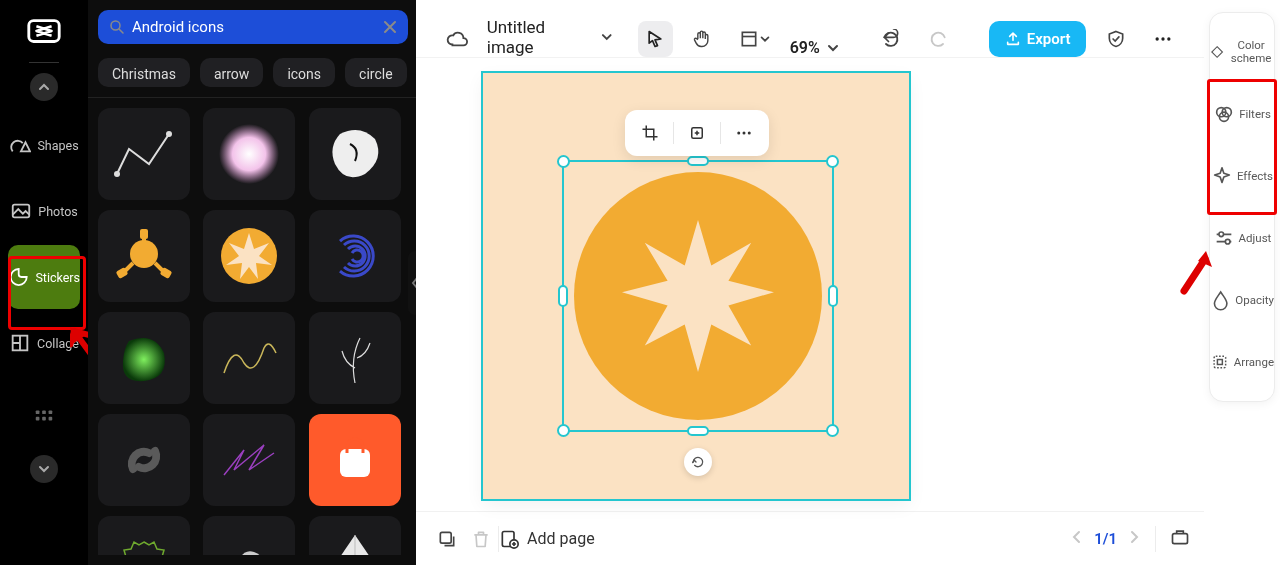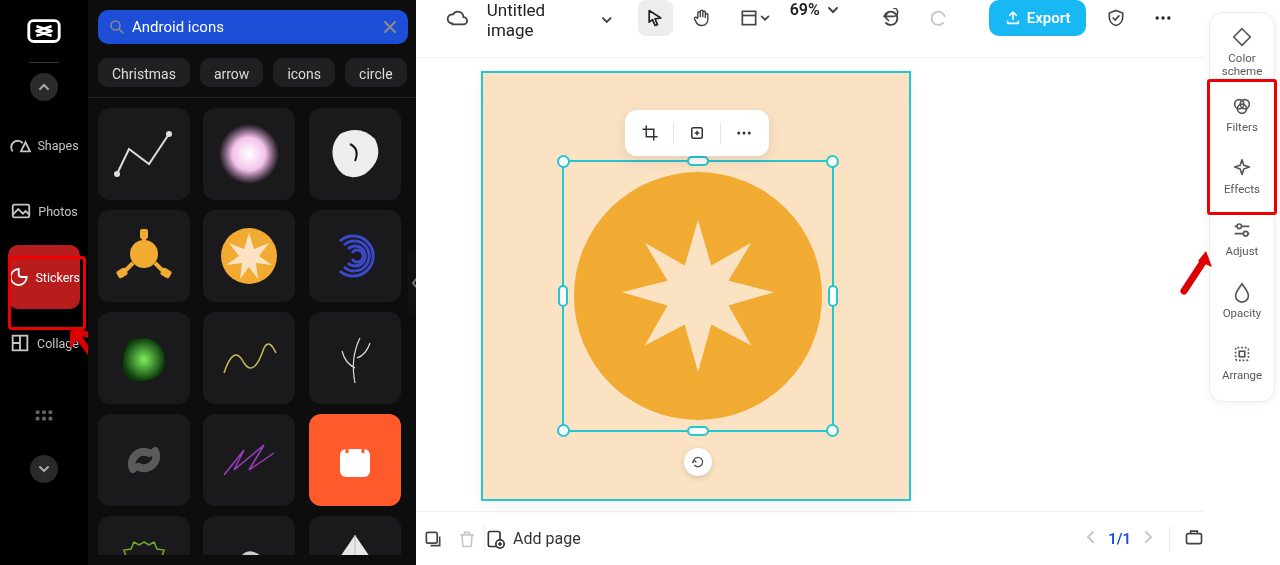--- a/index.html
+++ b/index.html
@@ -4,39 +4,39 @@
 <style>
   * { box-sizing: border-box; margin: 0; padding: 0; font-family: -apple-system, BlinkMacSystemFont, "Segoe UI", Roboto, sans-serif; }
   body { width: 1280px; height: 565px; overflow: hidden; display: flex; background: #fff; }
   
   .left-rail { width: 88px; height: 100%; background: #000; display: flex; flex-direction: column; align-items: center; padding-top: 12px; gap: 2px; position: relative; }
   .logo { width: 38px; height: 38px; display: flex; align-items: center; justify-content: center; margin-bottom: 10px; }
   .rail-div { width: 30px; height: 1px; background: #333; margin-bottom: 8px; }
   .rail-collapse { width: 28px; height: 28px; border-radius: 14px; background: #2a2a2a; display:flex; align-items:center; justify-content:center; margin-bottom:10px; }
   .rail-item { width: 72px; height: 64px; display: flex; flex-direction: row; align-items: center; justify-content: center; gap: 6px; color: #c5c5c5; border-radius: 10px; cursor: pointer; font-size: 12px; }
   .rail-item .lbl { font-size: 12.5px; }
-  .rail-item.active { background: #b91c1c; color: #fff; }
+  .rail-item.active { background: #4d7c0f; color: #fff; }
   .rail-item svg { width: 22px; height: 22px; }
   .rail-more { margin-top: 6px; }
   .rail-scroll-down { width:28px; height:28px; border-radius:14px; background:#2a2a2a; display:flex; align-items:center; justify-content:center; margin-top:6px;}
   .rail-red-box { position: absolute; top: 256px; left: 8px; width: 78px; height: 74px; border: 3px solid #e00; border-radius: 4px; pointer-events: none; }
   .rail-arrow-red { position: absolute; top: 325px; left: 70px; pointer-events:none;}
   
   .sticker-panel { width: 328px; height: 100%; background: #0d0d0d; display: flex; flex-direction: column; padding: 10px 8px 10px 10px; position: relative; }
   .search-wrap { display:flex; align-items:center; gap:6px; background:#1d4ed8; border-radius:10px; padding:8px 10px; }
   .search-wrap input { flex:1; background:transparent; border:none; outline:none; color:#fff; font-size:15px; }
   .chip-row { display:flex; gap:10px; margin-top:14px; overflow:hidden; }
   .chip { background:#202023; color:#ddd; padding:8px 14px; border-radius:10px; font-size:14px; white-space:nowrap; cursor:pointer;}
   .panel-divider { height:1px; background:#222; margin:10px -10px 4px -10px; }
   .sticker-grid { display:grid; grid-template-columns: repeat(3, 1fr); gap:10px; overflow-y:auto; padding-top:6px; padding-right:4px;}
   .sticker-cell { width: 92px; height: 92px; background:#1a1a1c; border-radius:12px; display:flex; align-items:center; justify-content:center; cursor:pointer; }
   .panel-collapse-handle { position:absolute; right:-6px; top:50%; transform:translateY(-50%); width:14px; height:64px; background:#111; border-radius:8px; display:flex; align-items:center; justify-content:center;}
   
   .main { flex:1; height:100%; display:flex; flex-direction:column; background:#fff; }
-  .topbar { height:58px; display:flex; align-items:flex-start; padding:0 24px; gap:12px; border-bottom:1px solid #f2f2f2; }
+  .topbar { height:58px; display:flex; align-items:flex-end; padding:0 24px; gap:12px; border-bottom:1px solid #f2f2f2; }
   .tb-btn { width:36px; height:36px; display:flex; align-items:center; justify-content:center; border-radius:8px; color:#2e2e2e; cursor:pointer;}
   .tb-btn.active { background:#ededef;}
   .title-wrap { display:flex; align-items:center; gap:8px; font-size:17px; color:#222; cursor:pointer;}
   .spacer { flex:1; }
   .zoom { display:flex; align-items:center; gap:6px; font-size:16px; font-weight:600; color:#222; cursor:pointer;}
   .sep { width:10px;}
   .export-btn { background:#18b8f5; color:#fff; border:none; border-radius:10px; padding:9px 16px; font-size:15px; font-weight:600; display:flex; align-items:center; gap:6px; cursor:pointer;}
   
   .canvas-area { flex:1; position:relative; background:#fff;}
   .artboard { position:absolute; left:67px; top:15px; width:426px; height:426px; background:#fbe2c3; outline:2px solid #24c6cf; box-shadow:0 6px 18px rgba(0,0,0,.06);}
@@ -49,27 +49,27 @@
   .h-l{top:50%;left:-6px;transform:translateY(-50%);width:10px;height:22px}
   .h-r{top:50%;right:-6px;transform:translateY(-50%);width:10px;height:22px}
   .rotate-handle{position:absolute;left:50%;bottom:-46px;transform:translateX(-50%);width:28px;height:28px;border-radius:50%;background:#fff;box-shadow:0 2px 6px rgba(0,0,0,.15);display:flex;align-items:center;justify-content:center;}
   .sticker-circle{position:absolute;left:158px; top:114px; width:248px;height:248px;border-radius:50%;background:#f2ab32;display:flex;align-items:center;justify-content:center;}
   .float-toolbar{position:absolute;left:209px; top:52px; background:#fff; border-radius:12px; box-shadow:0 4px 14px rgba(0,0,0,.1); display:flex; align-items:center; padding:6px 8px; gap:4px;}
   .float-toolbar .tb{width:34px;height:34px; display:flex;align-items:center;justify-content:center;border-radius:8px;cursor:pointer;}
   .float-toolbar .vdiv{width:1px;height:22px;background:#e6e6e6;margin:0 2px;}
   
   .right-rail { width:76px; height:100%; display:flex; flex-direction:column; align-items:center; padding-top:12px;}
   .right-panel { width:66px; background:#fff; border:1px solid #ececec; border-radius:14px; box-shadow:0 2px 10px rgba(0,0,0,.05); display:flex; flex-direction:column; align-items:center; padding:8px 0; gap:0; position:relative;}
-  .r-item { width:64px; height:62px; display:flex; flex-direction:column; align-items:center; justify-content:center; gap:4px; color:#585858; font-size:11.5px; cursor:pointer;}
+  .r-item { width:64px; height:62px; display:flex; flex-direction:row; align-items:center; justify-content:center; gap:4px; color:#585858; font-size:11.5px; cursor:pointer;}
   .r-item svg{width:22px;height:22px;}
   .r-item .rl{line-height:1.1;text-align:center;}
   .r-red-box { position:absolute; top:66px; left:-3px; width:70px; height:136px; border:3px solid #e00; border-radius:3px; pointer-events:none;}
   .r-arrow { position:absolute; top:236px; left:-32px; pointer-events:none;}
   
-  .bottombar{height:54px;border-top:1px solid #f1f1f1;display:flex;align-items:center;padding:0 0;}
+  .bottombar{height:54px;border-top:1px solid #f1f1f1;display:flex;align-items:center;padding:0 14px;}
   .bb-btn{width:34px;height:34px;display:flex;align-items:center;justify-content:center;color:#444;border-radius:8px;cursor:pointer;}
   .bb-btn.disabled{color:#c7c7c7;cursor:default;}
   .bb-vdiv{width:1px;height:26px;background:#ececec;}
   .addpage{display:flex;align-items:center;gap:8px;font-size:16px;color:#333;cursor:pointer;}
   .page-ind{margin-left:auto;display:flex;align-items:center;gap:10px;font-size:15px;color:#1d4ed8;}
   .page-ind .nav{color:#c7c7c7;}
 </style>
 </head>
 <body>
 

